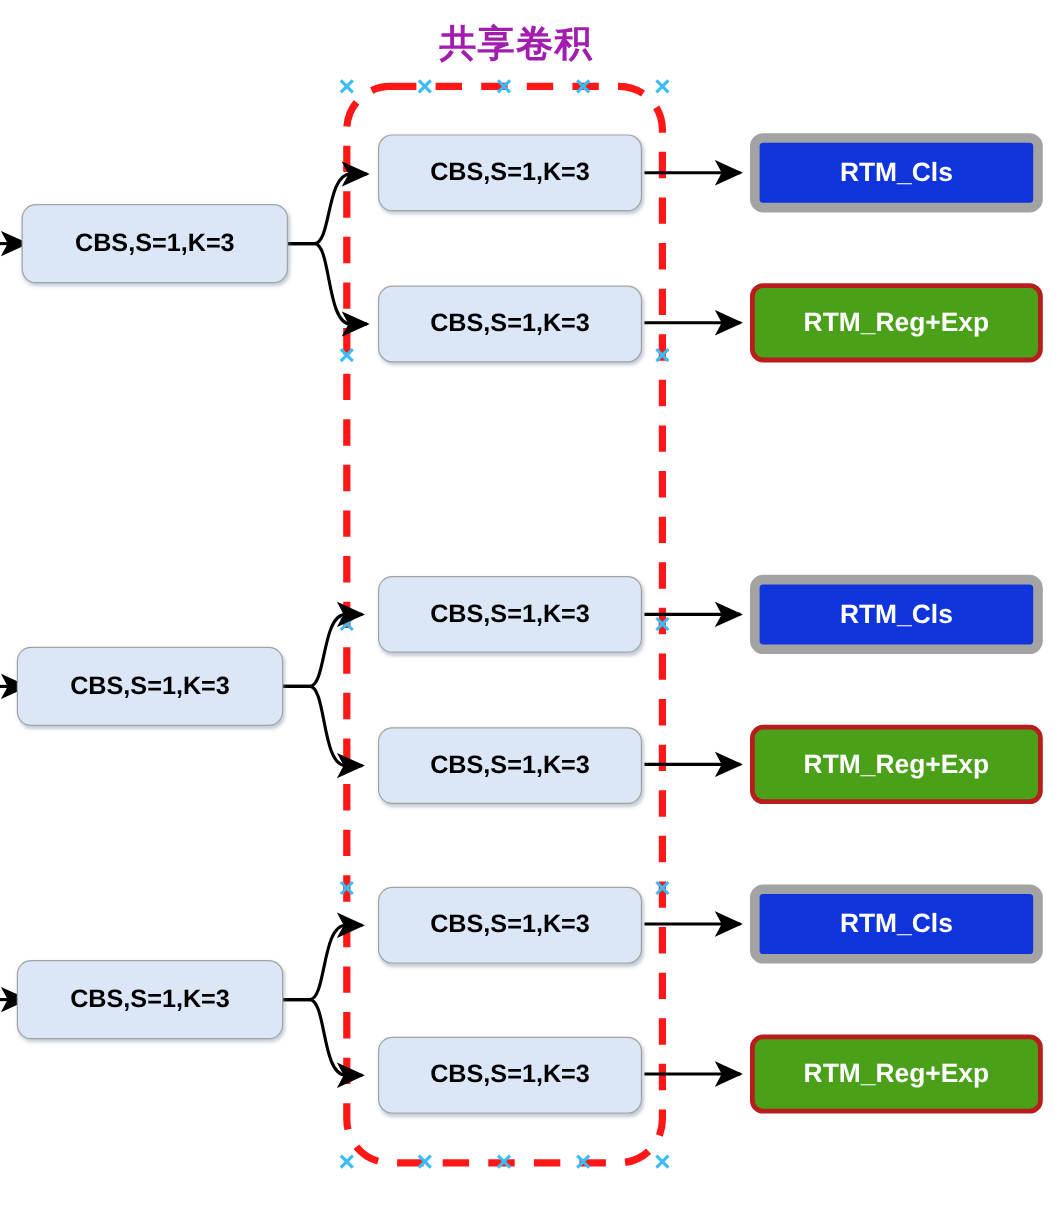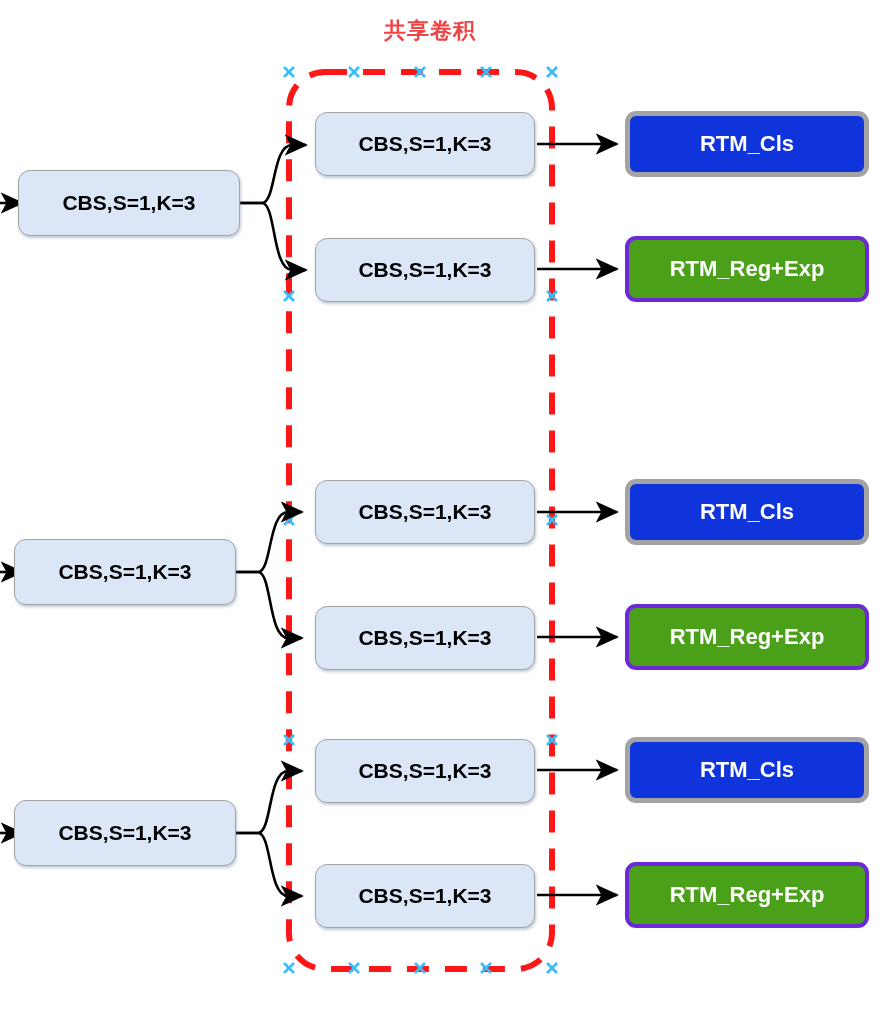--- a/index.html
+++ b/index.html
@@ -23,23 +23,23 @@
     top: 0;
     width: 883px;
     height: 1009px;
   }
   .title {
     position: absolute;
     left: 300px;
     top: 16px;
     width: 260px;
     text-align: center;
-    font-size: 22px;
+    font-size: 31px;
     font-weight: bold;
-    color: #ef4444;
+    color: #a21caf;
     letter-spacing: 1px;
     font-family: "DejaVu Sans", "Liberation Sans", sans-serif;
   }
   .node {
     position: absolute;
     box-sizing: border-box;
     display: flex;
     align-items: center;
     justify-content: center;
     text-align: center;
@@ -64,25 +64,25 @@
   .rtm {
     color: #ffffff;
     font-size: 22px;
     font-weight: bold;
     width: 244px;
     height: 66px;
     border-radius: 11px;
   }
   .rtm-cls {
     background: #1034db;
-    border: 5px solid #a3a3a3;
+    border: 8px solid #a3a3a3;
   }
   .rtm-reg {
     background: #4ba019;
-    border: 4px solid #6d28d9;
+    border: 4px solid #b91c1c;
   }
 </style>
 </head>
 <body>
 
 <div id="canvas">
 
   <svg id="svg-layer" viewBox="0 0 883 1009">
     <defs>
       <marker id="arrowhead" markerWidth="9" markerHeight="9" refX="8.2" refY="4.5" orient="auto" markerUnits="strokeWidth">

